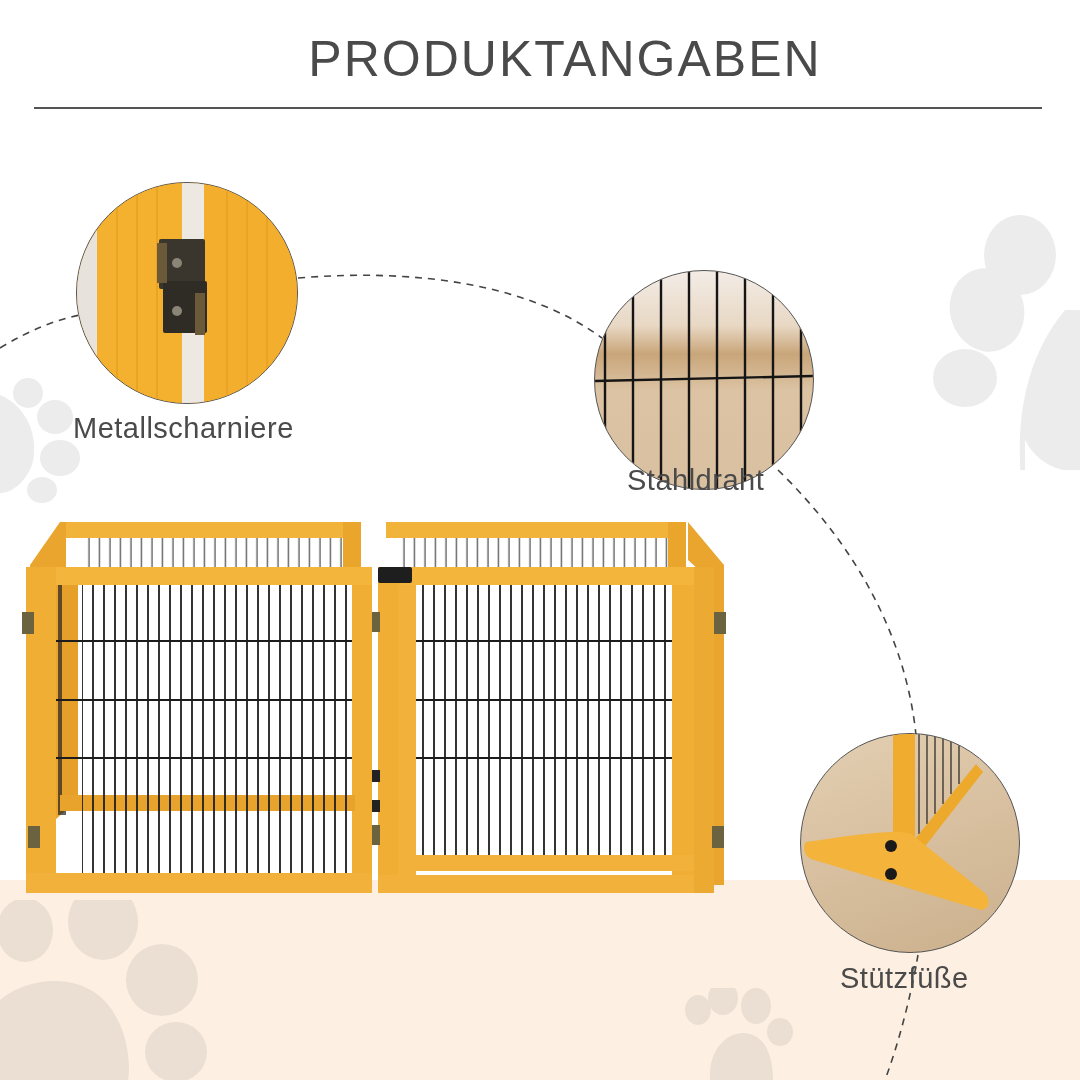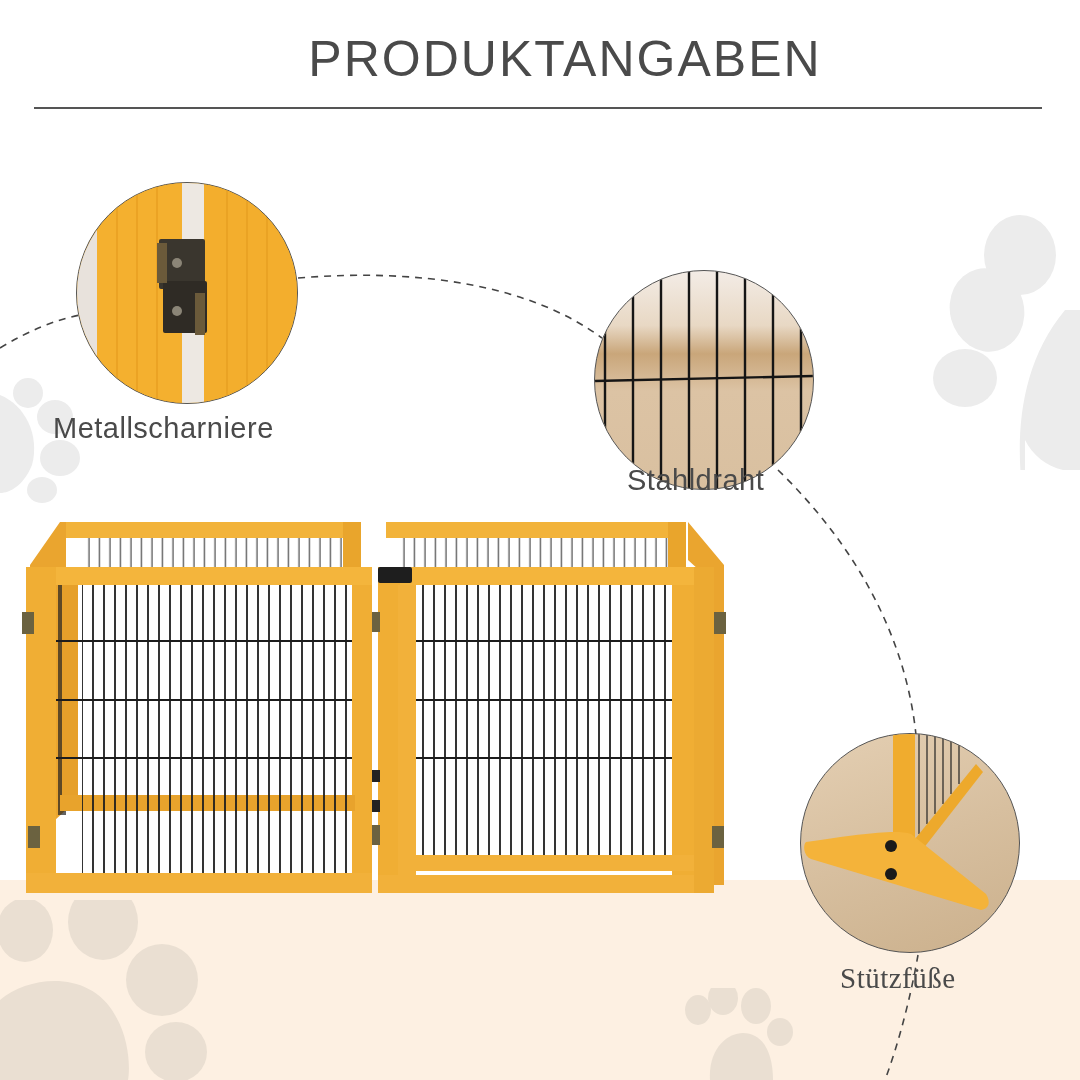--- a/index.html
+++ b/index.html
@@ -85,21 +85,21 @@
     <g>
       <rect x="82" y="56" width="46" height="50" fill="#3a362e" rx="2"></rect>
       <rect x="86" y="98" width="44" height="52" fill="#2f2b25" rx="2"></rect>
       <rect x="80" y="60" width="10" height="40" fill="#6b5a3a"></rect>
       <rect x="118" y="110" width="10" height="42" fill="#6b5a3a"></rect>
       <circle cx="100" cy="80" r="5" fill="#8b8577"></circle>
       <circle cx="100" cy="128" r="5" fill="#8b8577"></circle>
     </g>
   </svg>
 </div>
-<div class="label" style="left:53px;top:412px;">Metallscharniere</div>
+<div class="label" style="left:73px;top:412px;">Metallscharniere</div>
 
 <div class="circle" style="left:594px;top:270px;width:220px;height:220px;background:linear-gradient(180deg,#f3ece6 0%,#e8d8c4 25%,#c9a67a 38%,#dcc3a4 55%,#d9c0a0 100%);">
   <svg width="220" height="220" viewBox="0 0 220 220">
     <g stroke="#151515" stroke-width="2.4">
       <line x1="10" y1="0" x2="10" y2="220"></line>
         <line x1="38" y1="0" x2="38" y2="220"></line>
       <line x1="66" y1="0" x2="66" y2="220"></line>
         <line x1="94" y1="0" x2="94" y2="220"></line>
       <line x1="122" y1="0" x2="122" y2="220"></line>
         <line x1="150" y1="0" x2="150" y2="220"></line>
@@ -121,21 +121,21 @@
         <line x1="142" y1="0" x2="142" y2="70"></line>
       <line x1="150" y1="0" x2="150" y2="60"></line>
         <line x1="158" y1="0" x2="158" y2="50"></line>
     </g>
     <polygon points="114,105 175,30 182,38 122,115" fill="#eda92c"></polygon>
     <path d="M5 108 C 60 100, 95 95, 110 100 L 185 160 C 190 168, 188 175, 180 176 L 10 125 C 2 122, 2 110, 5 108 Z" fill="#f4b33a"></path>
     <circle cx="90" cy="112" r="6" fill="#1a1a1a"></circle>
     <circle cx="90" cy="140" r="6" fill="#1a1a1a"></circle>
   </svg>
 </div>
-<div class="label" style="left:840px;top:962px;font-family:Liberation Serif, serif;">Stützfüße</div>
+<div class="label" style="left:840px;top:962px;">Stützfüße</div>
 
 <svg class="overlay" width="1080" height="1080" viewBox="0 0 1080 1080">
   <defs>
     <pattern id="wireBack" x="0" y="0" width="10.5" height="40" patternUnits="userSpaceOnUse">
       <line x1="5" y1="0" x2="5" y2="40" stroke="#555" stroke-width="1.3"></line>
     </pattern>
     <pattern id="wireFront" x="0" y="0" width="11" height="40" patternUnits="userSpaceOnUse">
       <line x1="5" y1="0" x2="5" y2="40" stroke="#1c1c1c" stroke-width="1.8"></line>
     </pattern>
   </defs>

